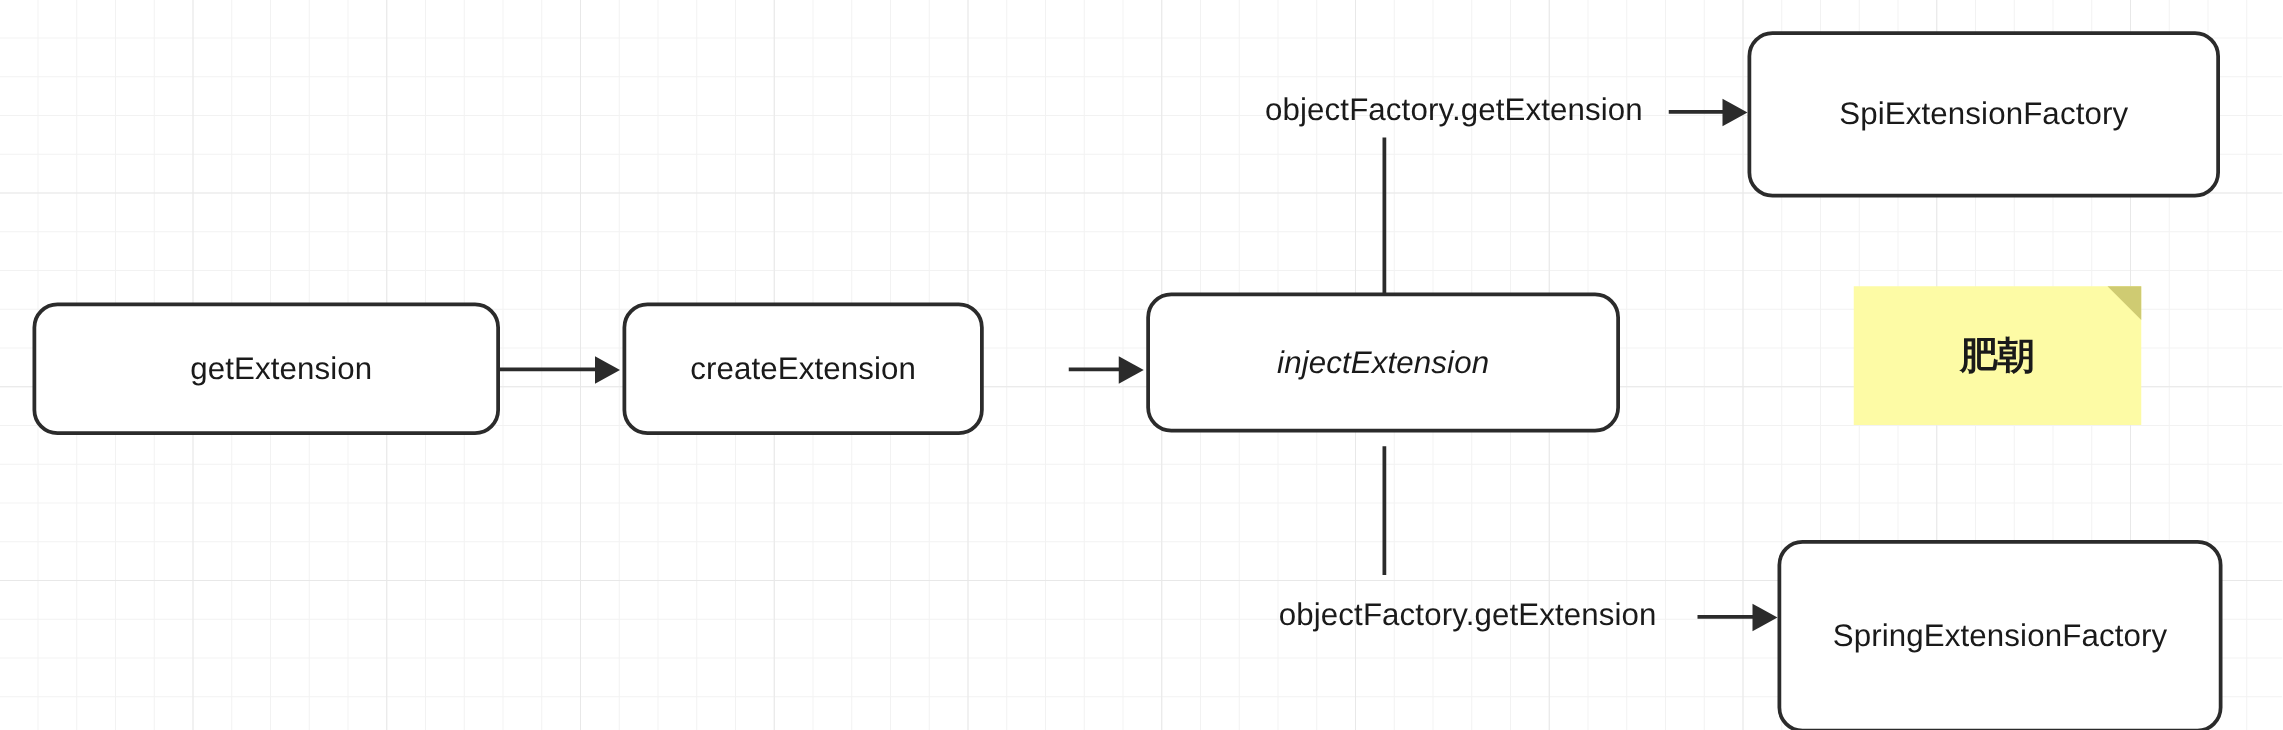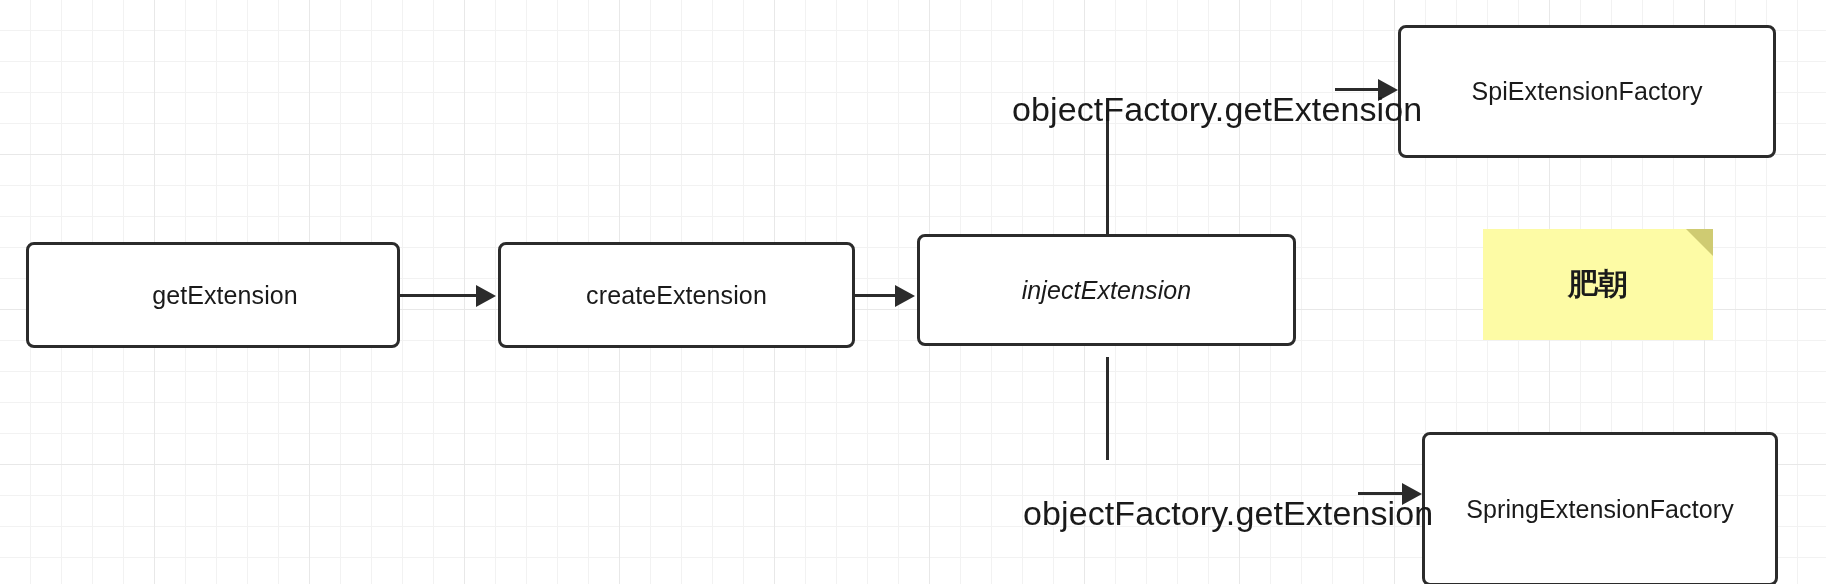--- a/index.html
+++ b/index.html
@@ -27,21 +27,21 @@
       31px 31px,
       31px 31px;
     background-position: -1px -1px, -1px -1px, -1px -1px, -1px -1px;
   }
 
   .node {
     position: absolute;
     box-sizing: border-box;
     background: #ffffff;
     border: 3px solid #2b2b2b;
-    border-radius: 8px;
+    border-radius: 20px;
     display: flex;
     align-items: center;
     justify-content: center;
     color: #1a1a1a;
     font-size: 25px;
     font-weight: 400;
     letter-spacing: 0.1px;
     text-align: center;
   }
 
@@ -56,25 +56,24 @@
     position: absolute;
     width: 0;
     height: 0;
     border-top: 11px solid transparent;
     border-bottom: 11px solid transparent;
     border-left: 20px solid #2b2b2b;
   }
 
   .edge-label {
     position: absolute;
-    font-size: 34px;
+    font-size: 25px;
     color: #1a1a1a;
     white-space: nowrap;
     letter-spacing: 0.1px;
-    margin-top: 16px;
   }
 
   .sticky {
     position: absolute;
     background: #fdfba5;
     display: flex;
     align-items: center;
     justify-content: center;
     font-size: 30px;
     color: #1a1a1a;
@@ -95,21 +94,21 @@
 </style>
 </head>
 <body>
 
 <div id="canvas">
 
   <div class="node" style="left:26px; top:242px; width:374px; height:106px;padding-left:24px;">
     <span>getExtension</span>
   </div>
 
-  <div class="node" style="left:498px; top:242px; width:357px; height:106px;">
+  <div class="node" style="left:498px; top:242px; width:289px; height:106px;">
     <span>createExtension</span>
   </div>
 
   <div class="node" style="left:917px; top:234px; width:379px; height:112px;font-style:italic;">
     <span>injectExtension</span>
   </div>
 
   <div class="node" style="left:1398px; top:25px; width:378px; height:133px;">
     <span>SpiExtensionFactory</span>
   </div>

